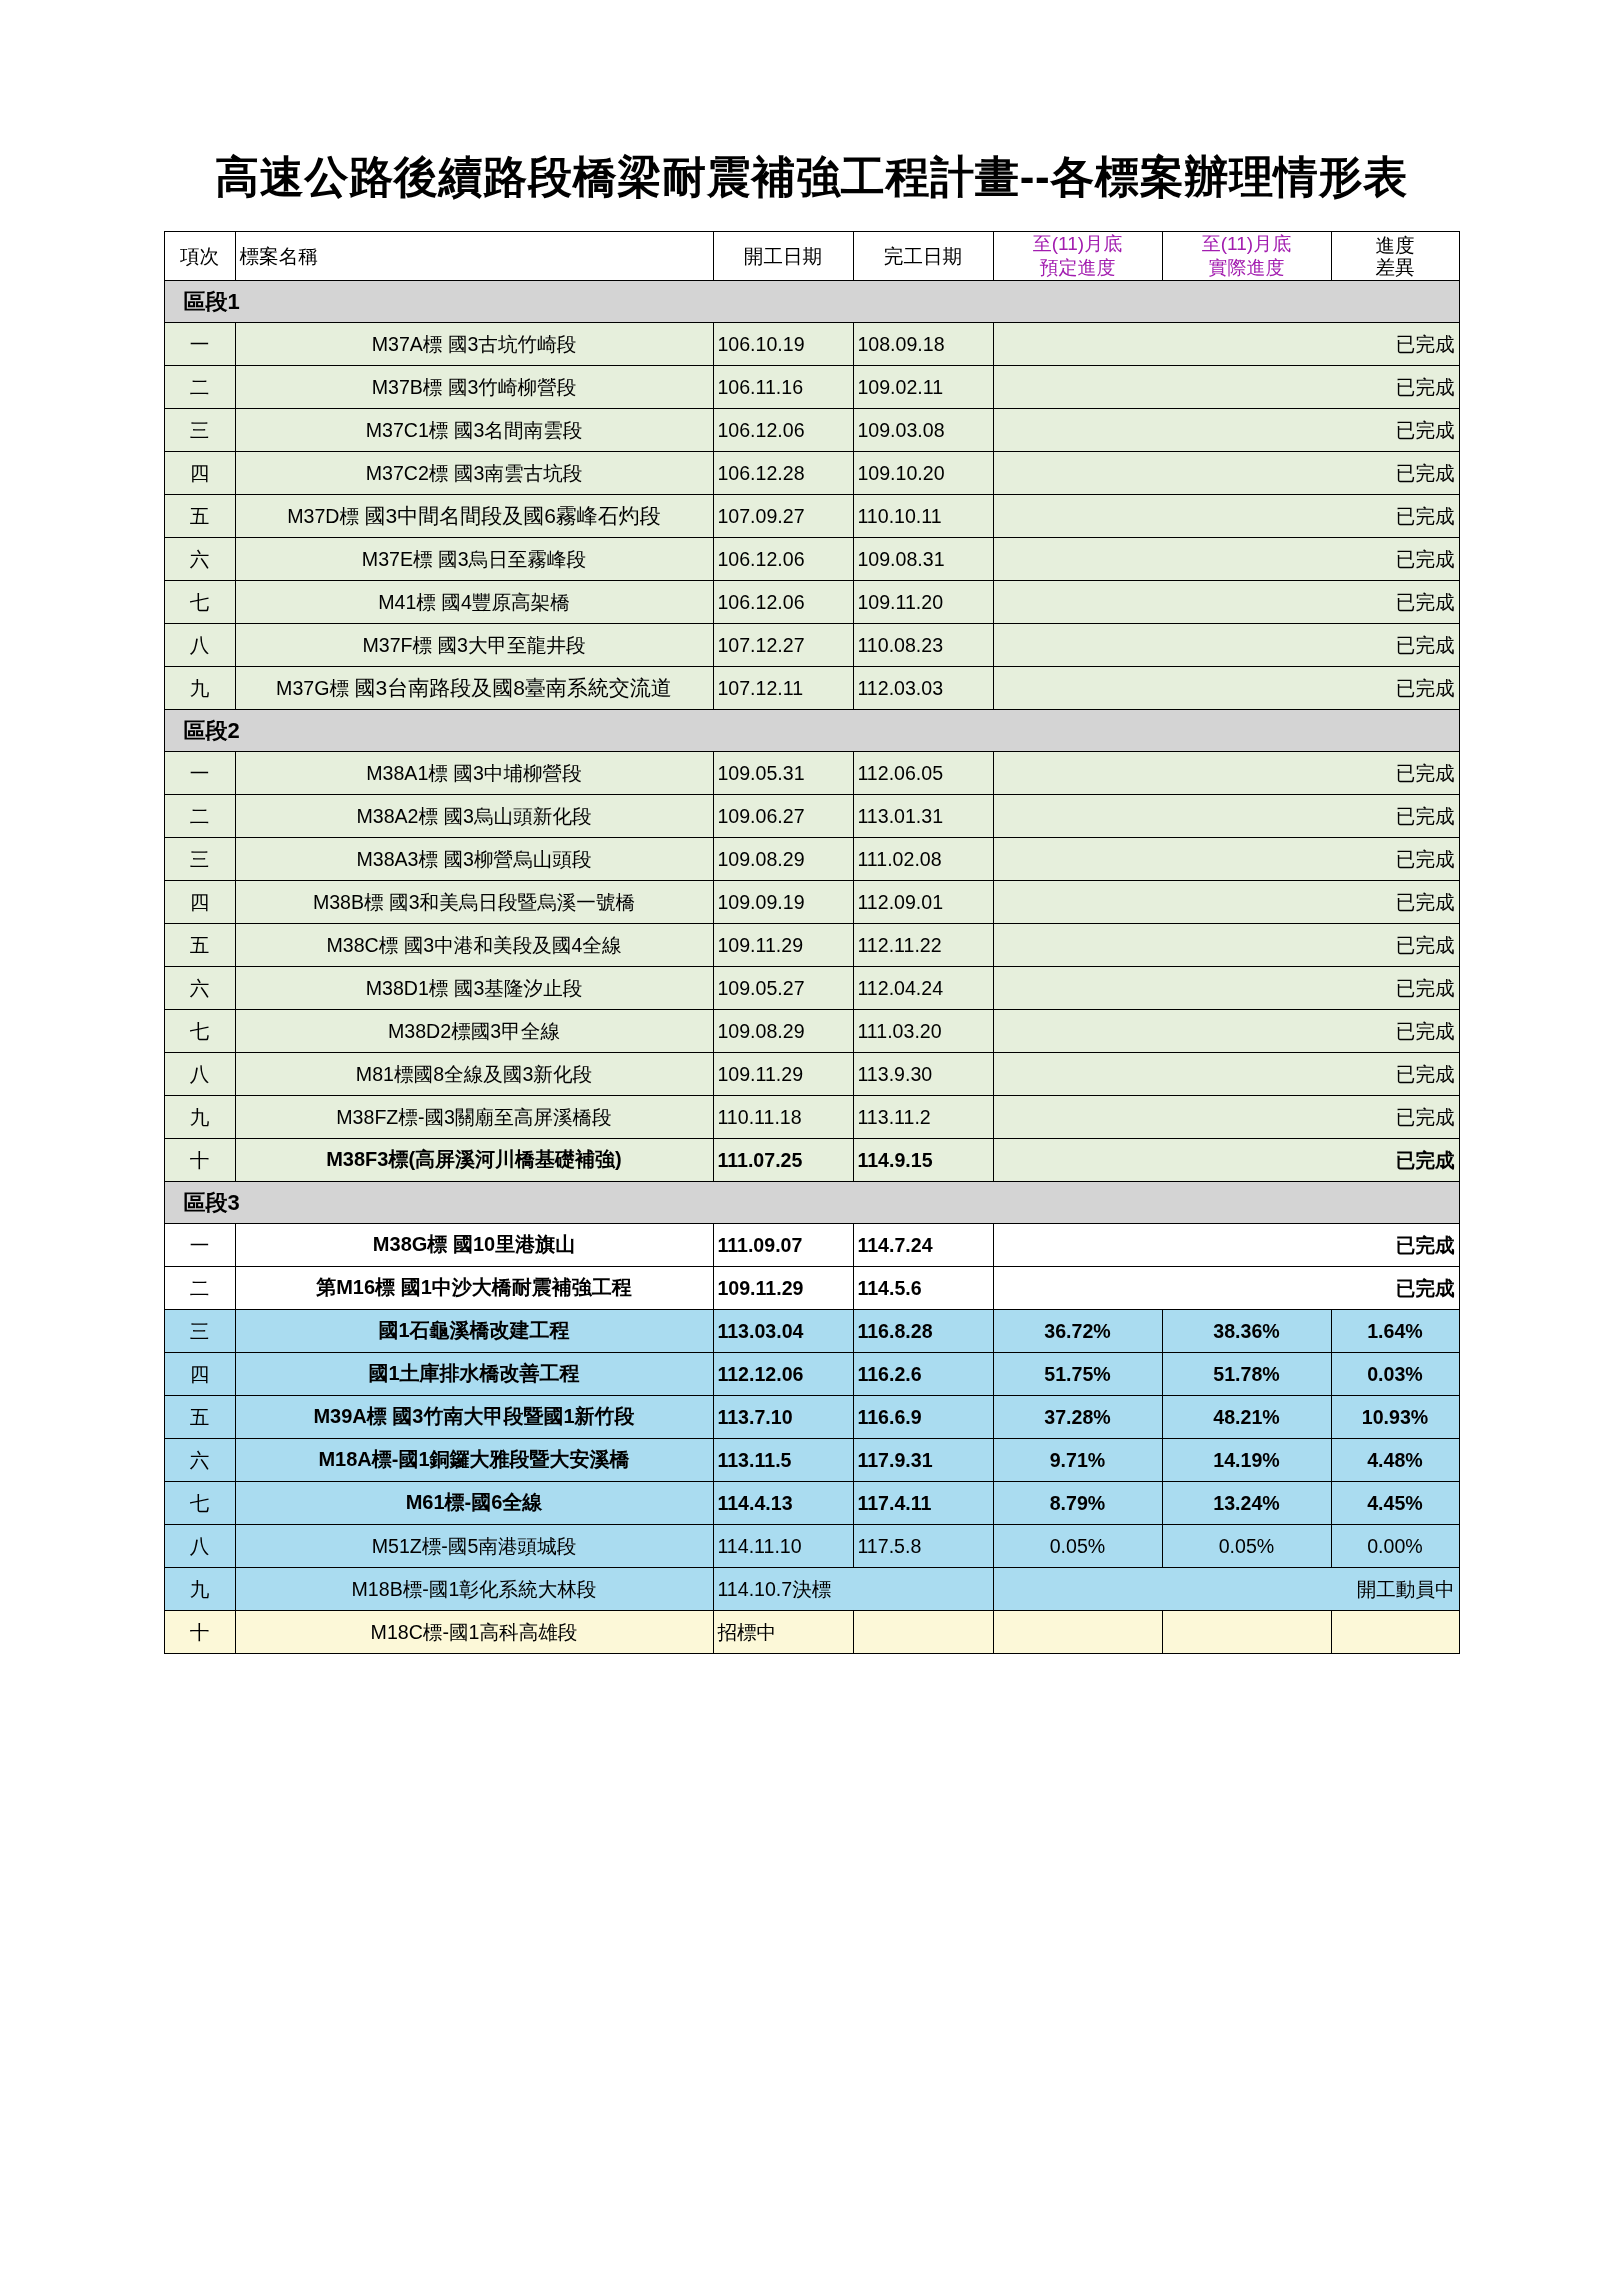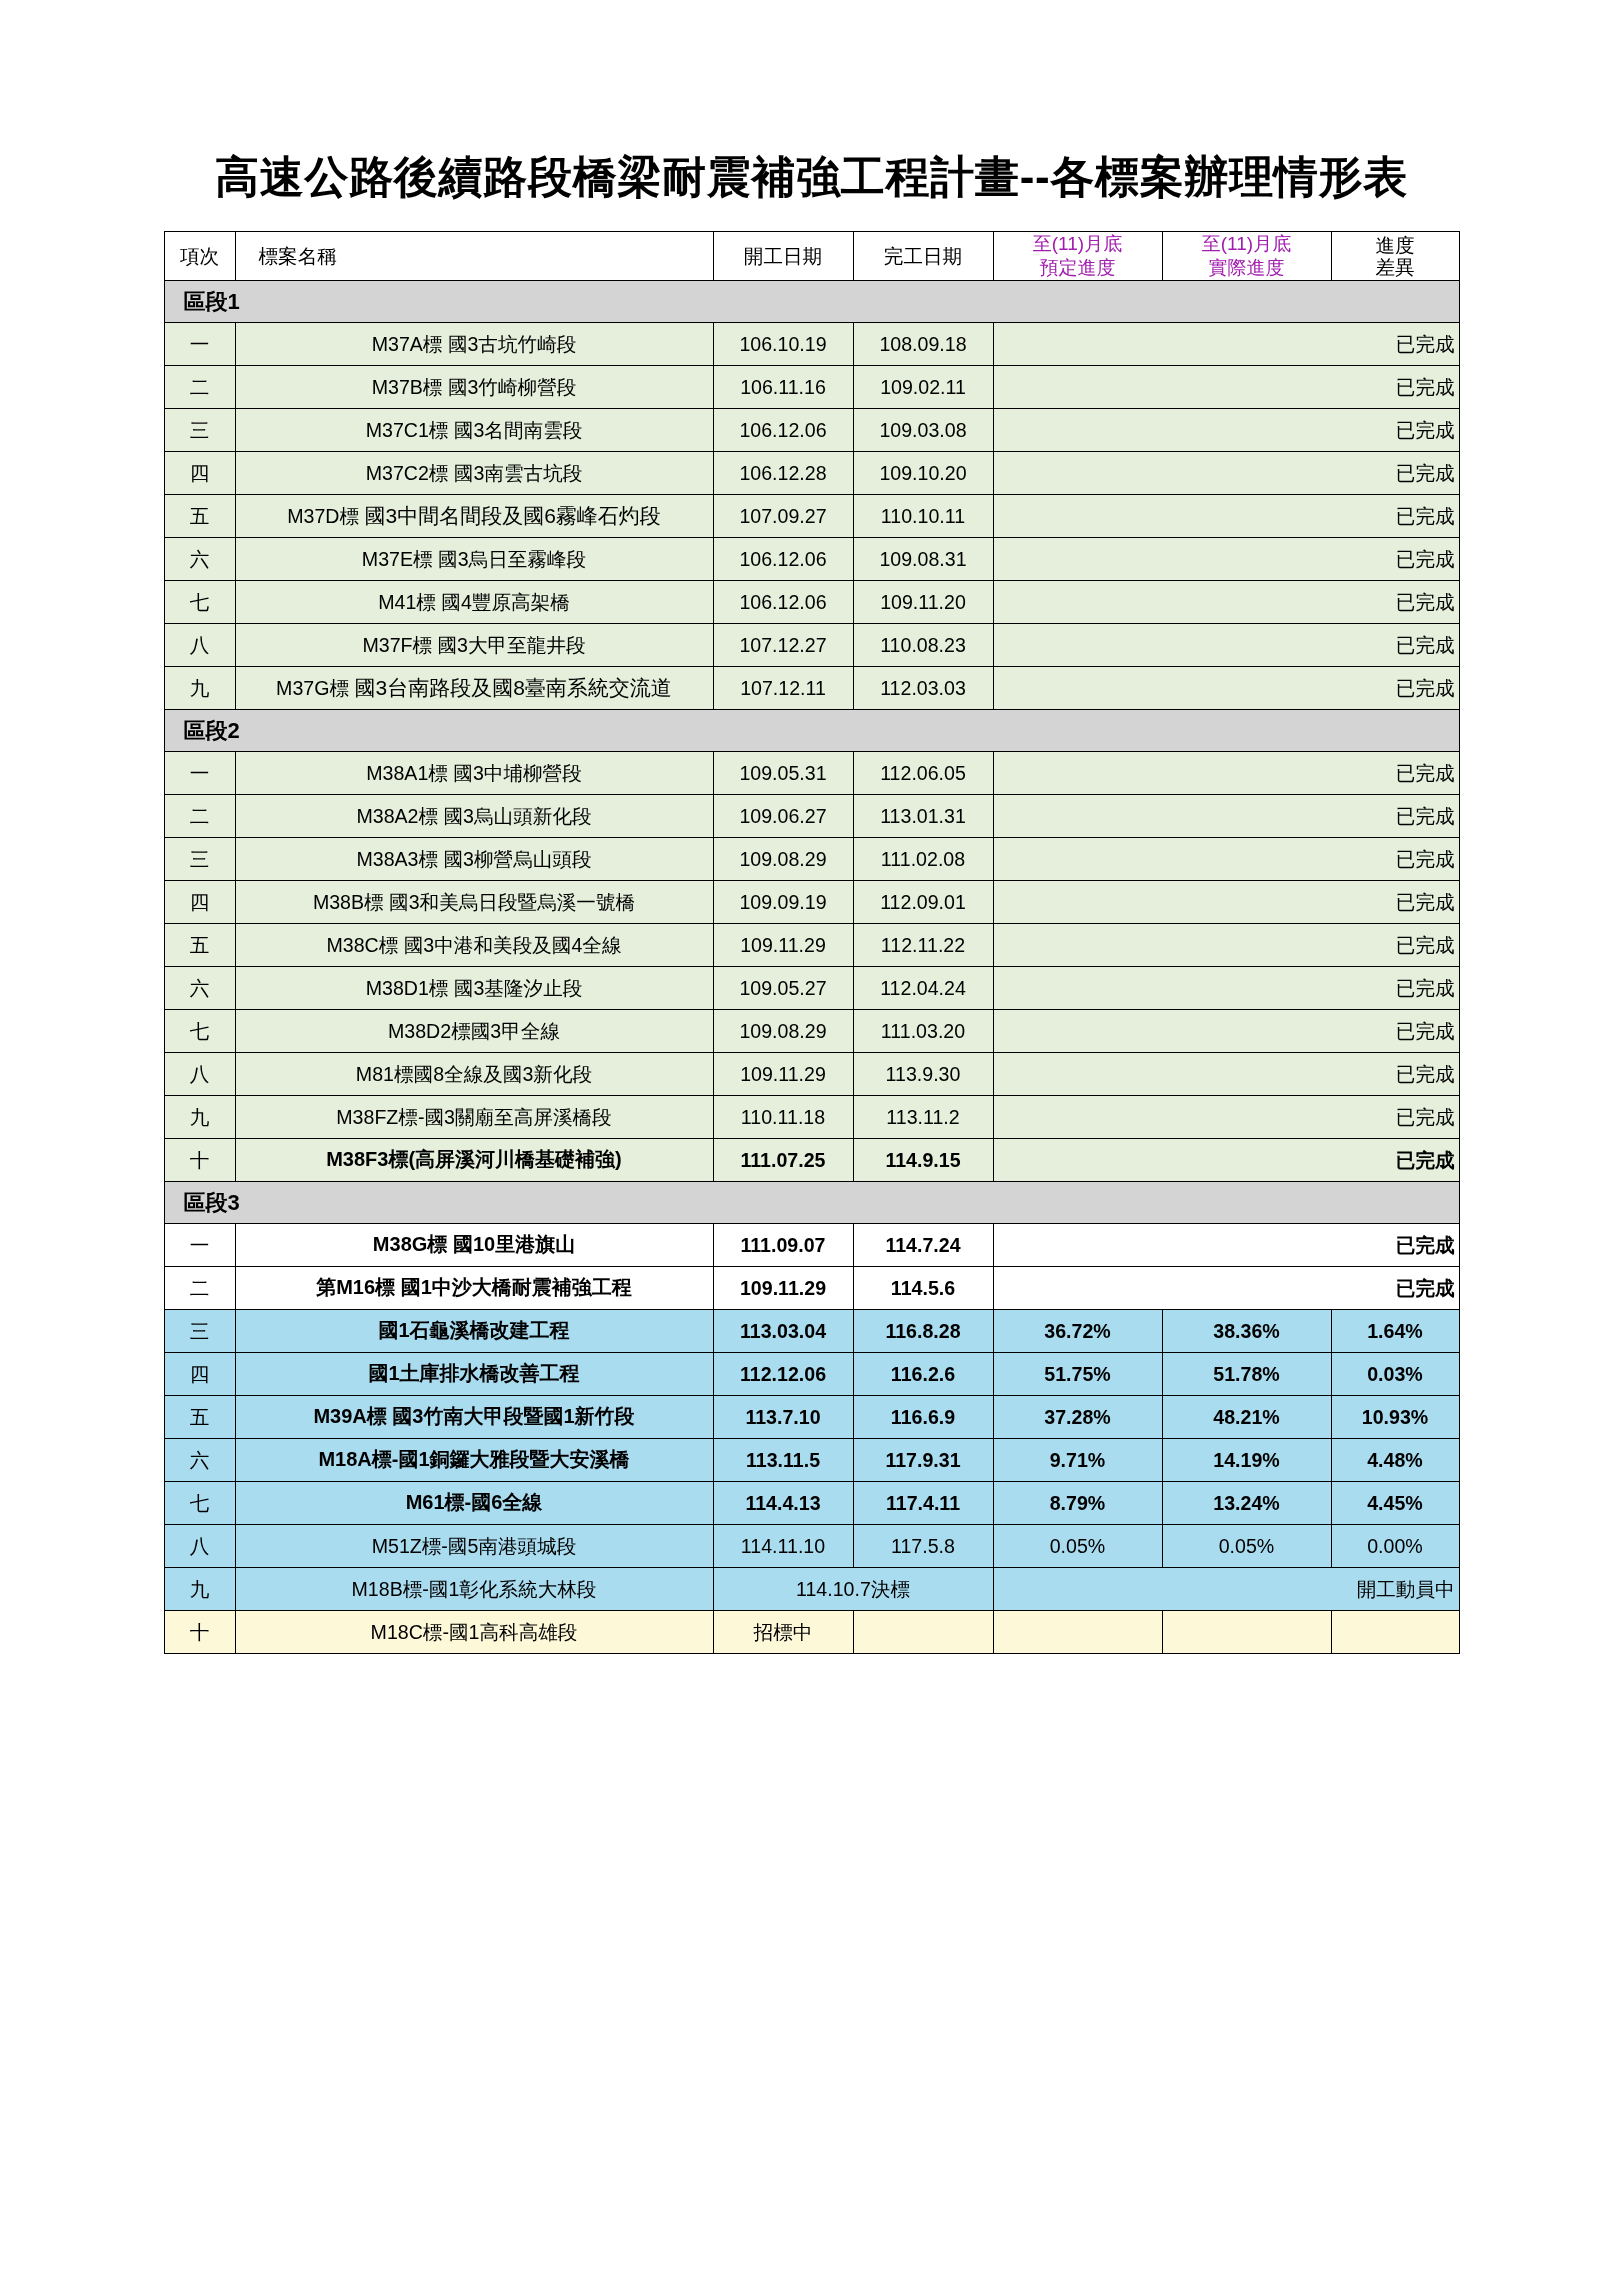--- a/index.html
+++ b/index.html
@@ -52,21 +52,21 @@
   col.c-actual { width: 169px; }
   col.c-diff   { width: 128px; }
 
   thead td {
     text-align: center;
     font-size: 19.6px;
     height: 71px;
   }
   thead td.head-name {
     text-align: left;
-    padding-left: 23px;
+    padding-left: 4px;
   }
   thead td.head-red {
     color: #a21caf;
     font-size: 19px;
     line-height: 1.25;
   }
   .head-two-line { display: block; }
 
   tr.section td {
     background: #d4d4d4;
@@ -85,21 +85,21 @@
     text-align: center;
     padding-left: 9.2px;
     font-size: 20px;
     white-space: nowrap;
     overflow: hidden;
   }
   td.name .sm {
     font-size: 21px;
   }
   td.date {
-    text-align: center;
+    text-align: left;
     font-size: 19.6px;
   }
   td.pct {
     text-align: center;
     font-size: 19.6px;
   }
   td.status {
     text-align: right;
     font-size: 19.6px;
   }

